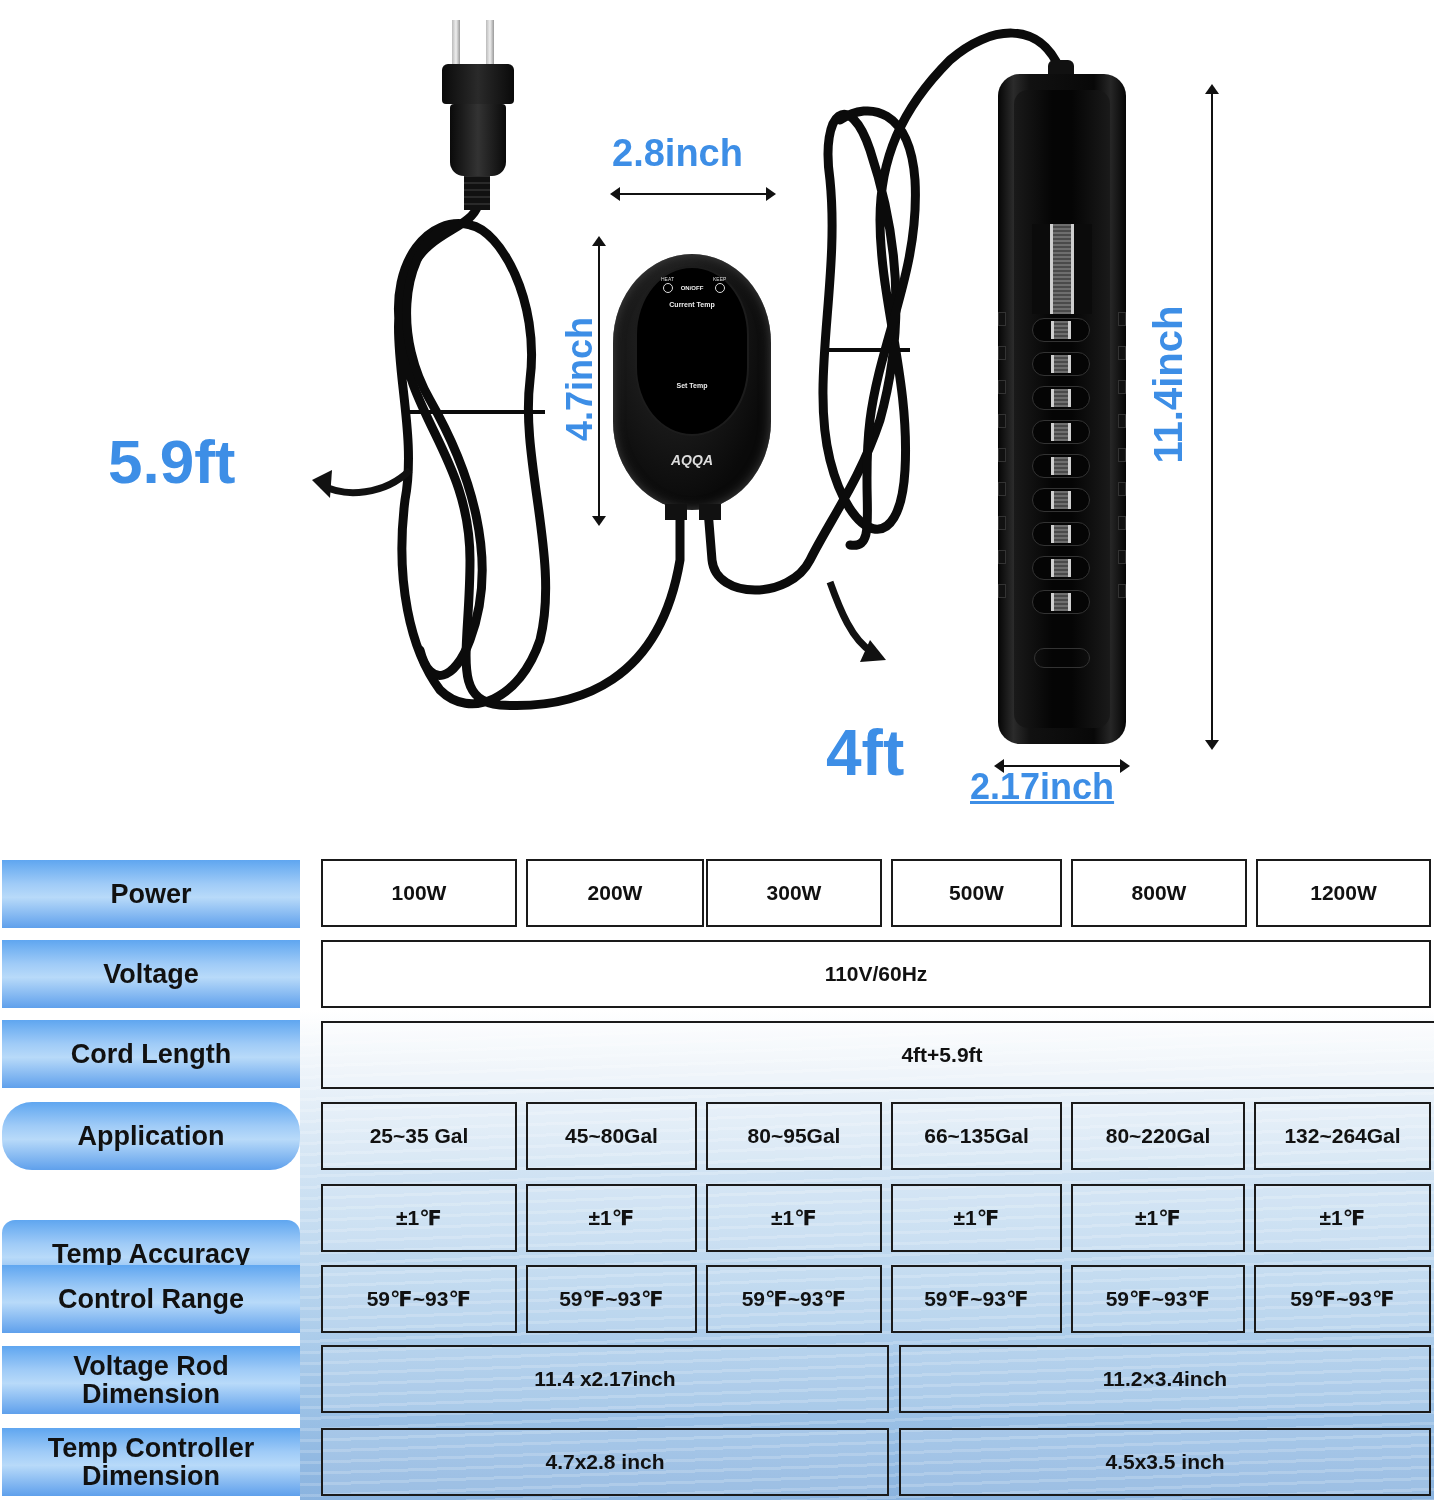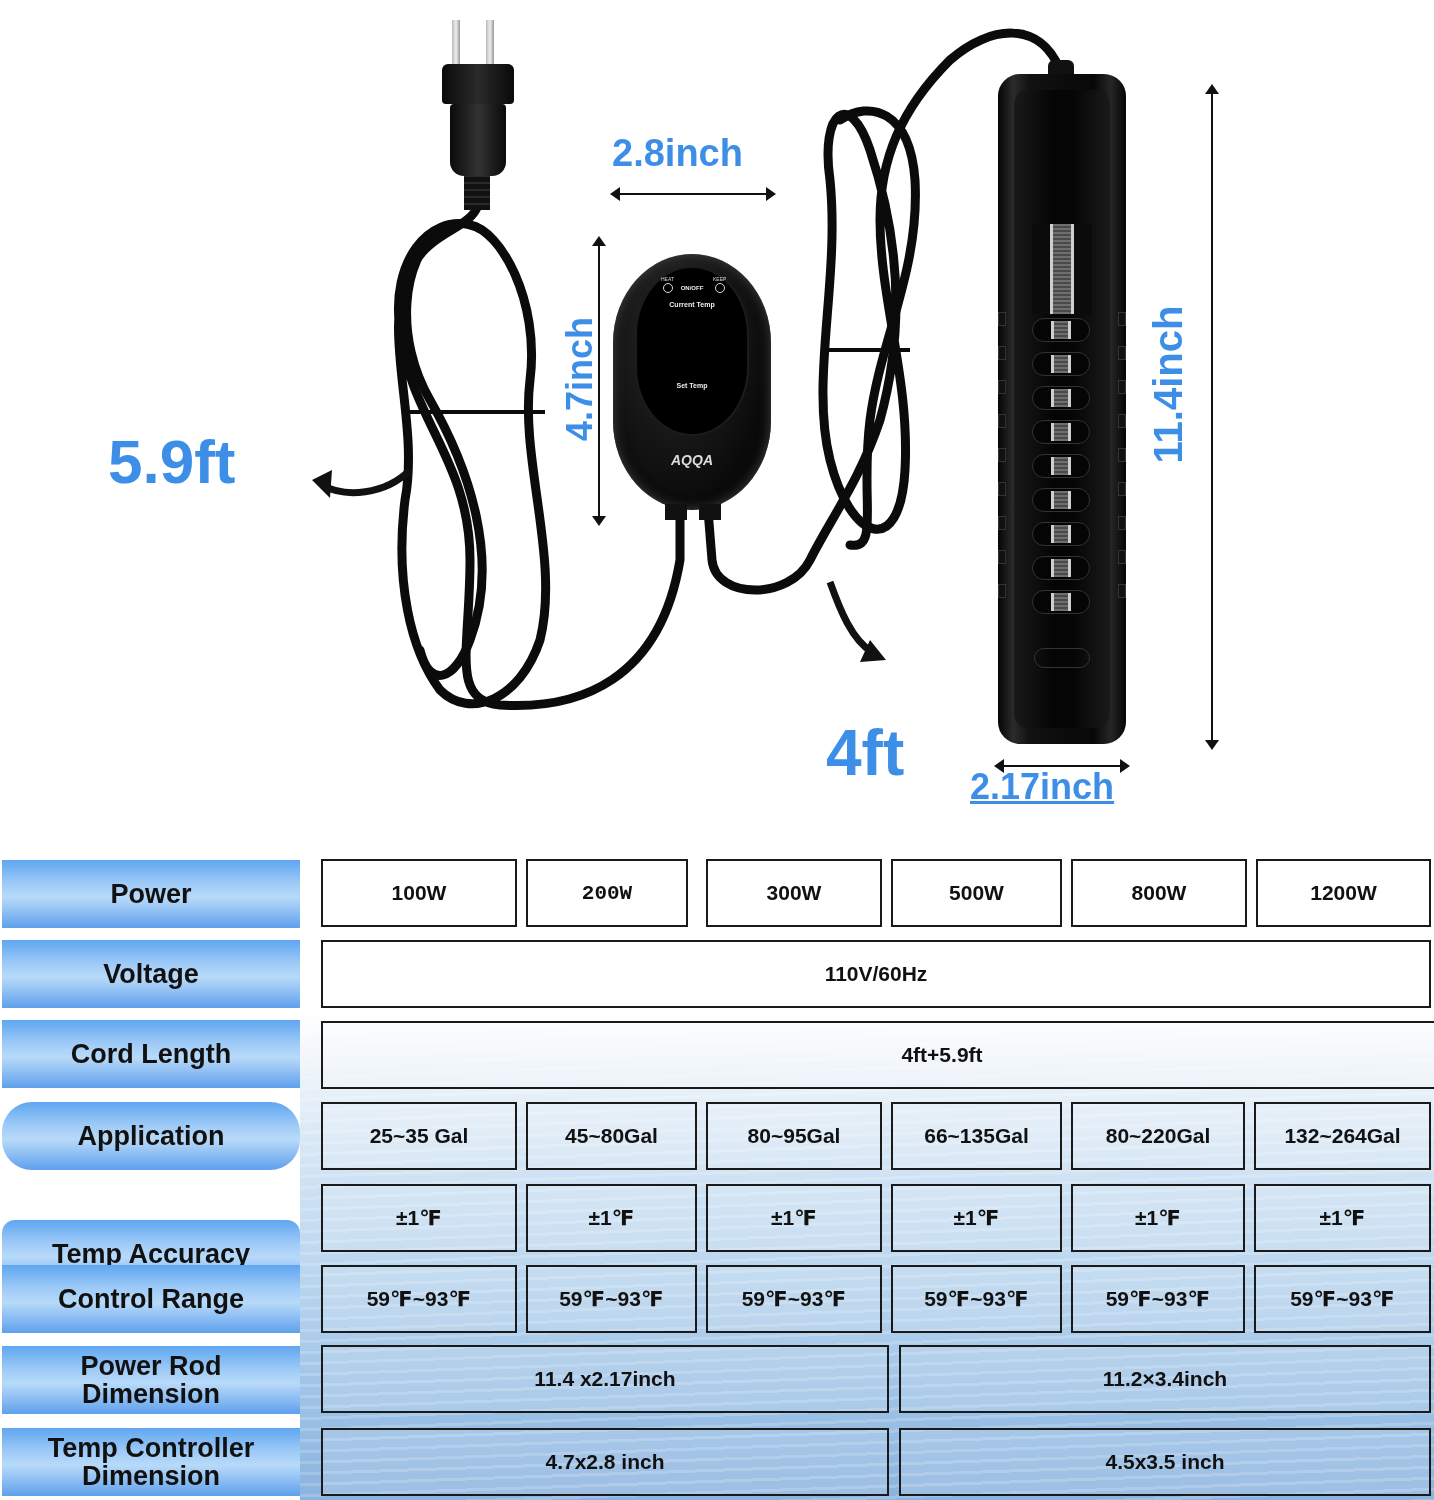--- a/index.html
+++ b/index.html
@@ -161,21 +161,21 @@
   <span class="dim-label" style="left:826px;top:676px;font-size:64px;margin-top:40px;">4ft</span>
   <span class="dim-label vert" style="left:1078px;top:362px;width:180px;text-align:center;font-size:40px;">11.4inch</span>
   <span class="dim-label" style="left:970px;top:766px;font-size:36px;text-decoration:underline;">2.17inch</span>
 </div>
 
 <div>
   <div class="water"></div>
 
   <div class="row-label" style="top:860px;">Power</div>
   <div class="cell white" style="left:321px;top:859px;width:196px;">100W</div>
-  <div class="cell white" style="left:526px;top:859px;width:162px;font-family:Liberation Mono, monospace;">200W</div>
+  <div class="cell white" style="left:526px;top:859px;width:178px;">200W</div>
   <div class="cell white" style="left:706px;top:859px;width:176px;">300W</div>
   <div class="cell white" style="left:891px;top:859px;width:171px;">500W</div>
   <div class="cell white" style="left:1071px;top:859px;width:176px;">800W</div>
   <div class="cell white" style="left:1256px;top:859px;width:175px;">1200W</div>
 
   <div class="row-label" style="top:940px;">Voltage</div>
   <div class="cell white" style="left:321px;top:940px;width:1110px;">110V/60Hz</div>
 
   <div class="row-label" style="top:1020px;">Cord Length</div>
   <div class="cell water-cell" style="left:321px;top:1021px;width:1242px;">4ft+5.9ft</div>
@@ -198,21 +198,21 @@
 
   <div class="row-label" style="top:1265px;">Control Range</div>
   <div class="cell water-cell" style="left:321px;top:1265px;width:196px;">59℉~93℉</div>
   <div class="cell water-cell" style="left:526px;top:1265px;width:171px;">59℉~93℉</div>
   <div class="cell water-cell" style="left:706px;top:1265px;width:176px;">59℉~93℉</div>
   <div class="cell water-cell" style="left:891px;top:1265px;width:171px;">59℉~93℉</div>
   <div class="cell water-cell" style="left:1071px;top:1265px;width:174px;">59℉~93℉</div>
   <div class="cell water-cell" style="left:1254px;top:1265px;width:177px;">59℉~93℉</div>
 
   <div class="row-label" style="top:1346px;flex-direction:column;">
-    <span>Power Rod</span>
+    <span>Voltage Rod</span>
     <span>Dimension</span>
   </div>
   <div class="cell water-cell" style="left:321px;top:1345px;width:568px;">11.4 x2.17inch</div>
   <div class="cell water-cell" style="left:899px;top:1345px;width:532px;">11.2×3.4inch</div>
 
   <div class="row-label" style="top:1428px;flex-direction:column;">
     <span>Temp Controller</span>
     <span>Dimension</span>
   </div>
   <div class="cell water-cell" style="left:321px;top:1428px;width:568px;">4.7x2.8 inch</div>

